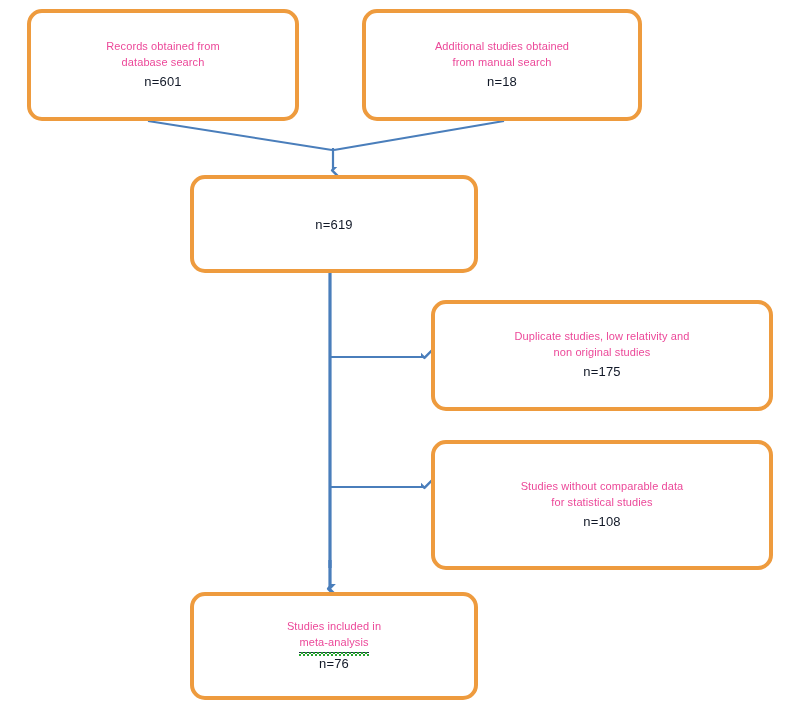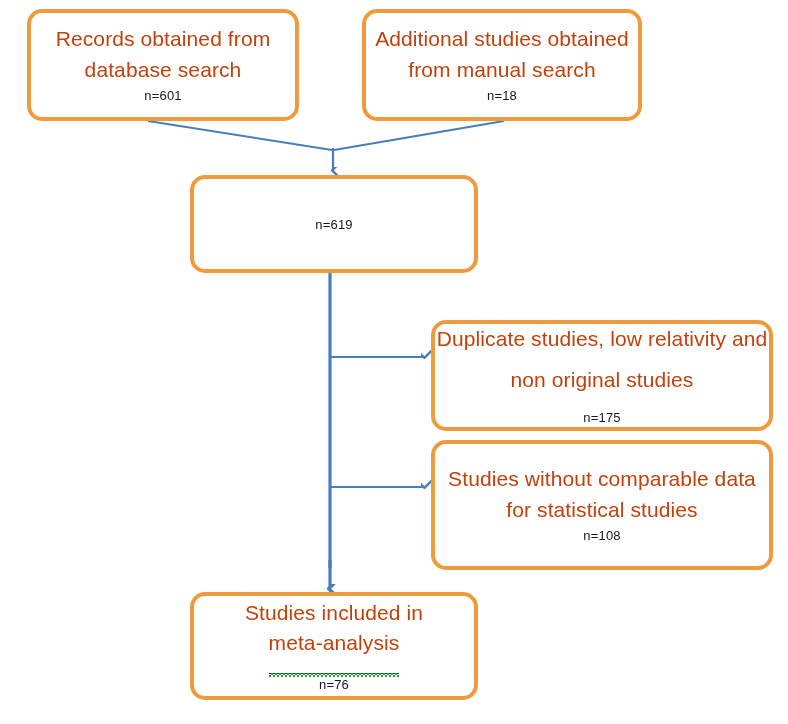--- a/index.html
+++ b/index.html
@@ -37,60 +37,60 @@
     border-radius: 15px;
     display: flex;
     flex-direction: column;
     align-items: center;
     justify-content: center;
     text-align: center;
     color: #1F2A44;
   }
   .box-line {
     display: block;
-    font-size: 21px;
+    font-size: 11px;
     line-height: 1.45;
     letter-spacing: 0.1px;
     white-space: nowrap;
-    color: #c2410c;
+    color: #ec4899;
   }
   .box-count {
     display: block;
     font-size: 13px;
     line-height: 1.5;
     letter-spacing: 0.2px;
     color: #111827;
     margin-top: 1px;
   }
   
   .term-underline {
     position: relative;
     display: inline-block;
     border-bottom: 1.5px solid #1F2A44;
-    padding-bottom: 14px;
+    padding-bottom: 1px;
   }
   .term-underline::after {
     content: "";
     position: absolute;
     left: 0;
     right: 0;
     bottom: -4px;
     height: 4px;
     background-image:
       radial-gradient(circle at 1px 3px, #22A12B 1.1px, transparent 1.3px),
       radial-gradient(circle at 3px 1px, #22A12B 1.1px, transparent 1.3px);
     background-size: 4px 4px;
     background-repeat: repeat-x;
   }
 
   
   #box-records        { left: 27px;  top: 9px;   width: 272px; height: 112px; }
   #box-additional     { left: 362px; top: 9px;   width: 280px; height: 112px; }
   #box-total          { left: 190px; top: 175px; width: 288px; height: 98px;  }
-  #box-duplicates     { left: 431px; top: 320px; width: 342px; height: 111px; justify-content: space-between; }
+  #box-duplicates     { left: 431px; top: 300px; width: 342px; height: 111px; }
   #box-nocompare      { left: 431px; top: 440px; width: 342px; height: 130px; }
   #box-included       { left: 190px; top: 592px; width: 288px; height: 108px; }
 </style>
 </head>
 <body>
 
 <div id="canvas">
 
   <svg id="connectors" viewBox="0 0 788 724" width="788" height="724" xmlns="http://www.w3.org/2000/svg">
     <defs>

